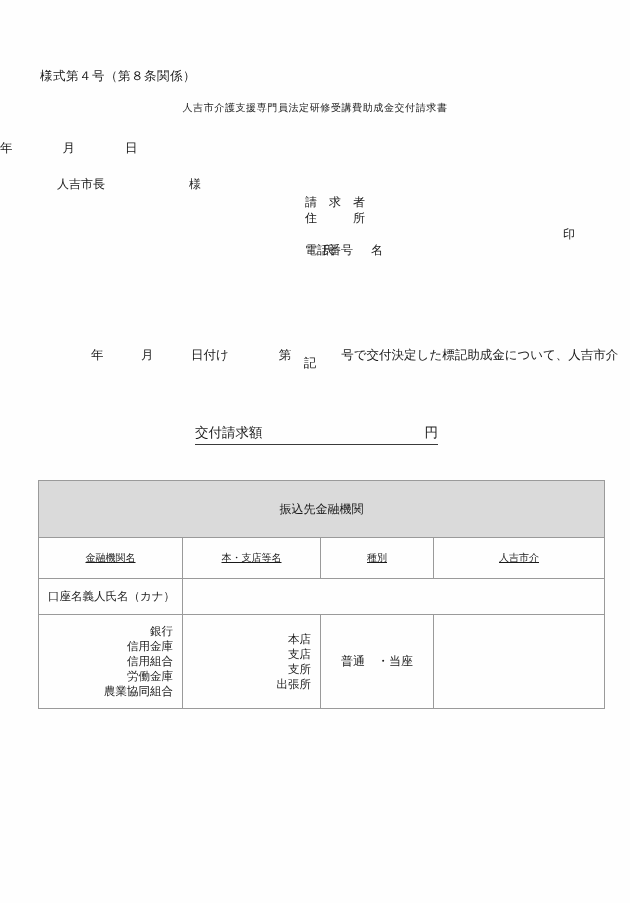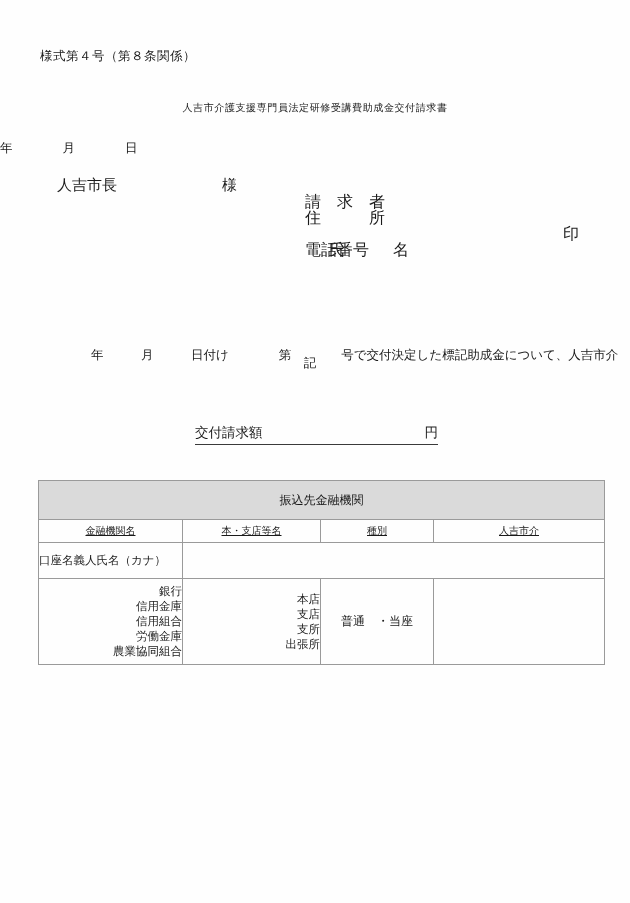--- a/index.html
+++ b/index.html
@@ -19,21 +19,21 @@
   .page {
     position: absolute;
     inset: 0;
     background: #fefefe;
   }
 
   
   .form-number {
     position: absolute;
     left: 40px;
-    top: 48px;
+    top: 68px;
     font-size: 12.5px;
     letter-spacing: 0.5px;
     white-space: pre;
   }
 
   
   .doc-title {
     position: absolute;
     left: 0;
     right: 0;
@@ -53,30 +53,30 @@
     text-align: left;
     font-size: 12.5px;
     white-space: pre;
   }
 
   
   .addressee {
     position: absolute;
     left: 57px;
     top: 176px;
-    font-size: 15px;
+    font-size: 12px;
     white-space: pre;
   }
 
   
   .requester-block {
     position: absolute;
     left: 305px;
     top: 194px;
-    font-size: 16px;
+    font-size: 12px;
     line-height: 16px;
   }
   .requester-row {
     position: relative;
     height: 16px;
     white-space: pre;
   }
   .seal-mark {
     position: absolute;
     left: 258px;
@@ -130,21 +130,21 @@
     position: absolute;
     left: 38px;
     top: 480px;
     width: 566px;
     border-collapse: collapse;
     table-layout: fixed;
     font-size: 11.5px;
   }
   .bank-table td {
     border: 1px solid #9a9a9a;
-    padding: 0;
+    padding: 9px;
     vertical-align: middle;
   }
   .th-merged {
     background: #dadada;
     text-align: center;
     height: 38px;
     font-size: 12px;
   }
   .th-col {
     text-align: center;

